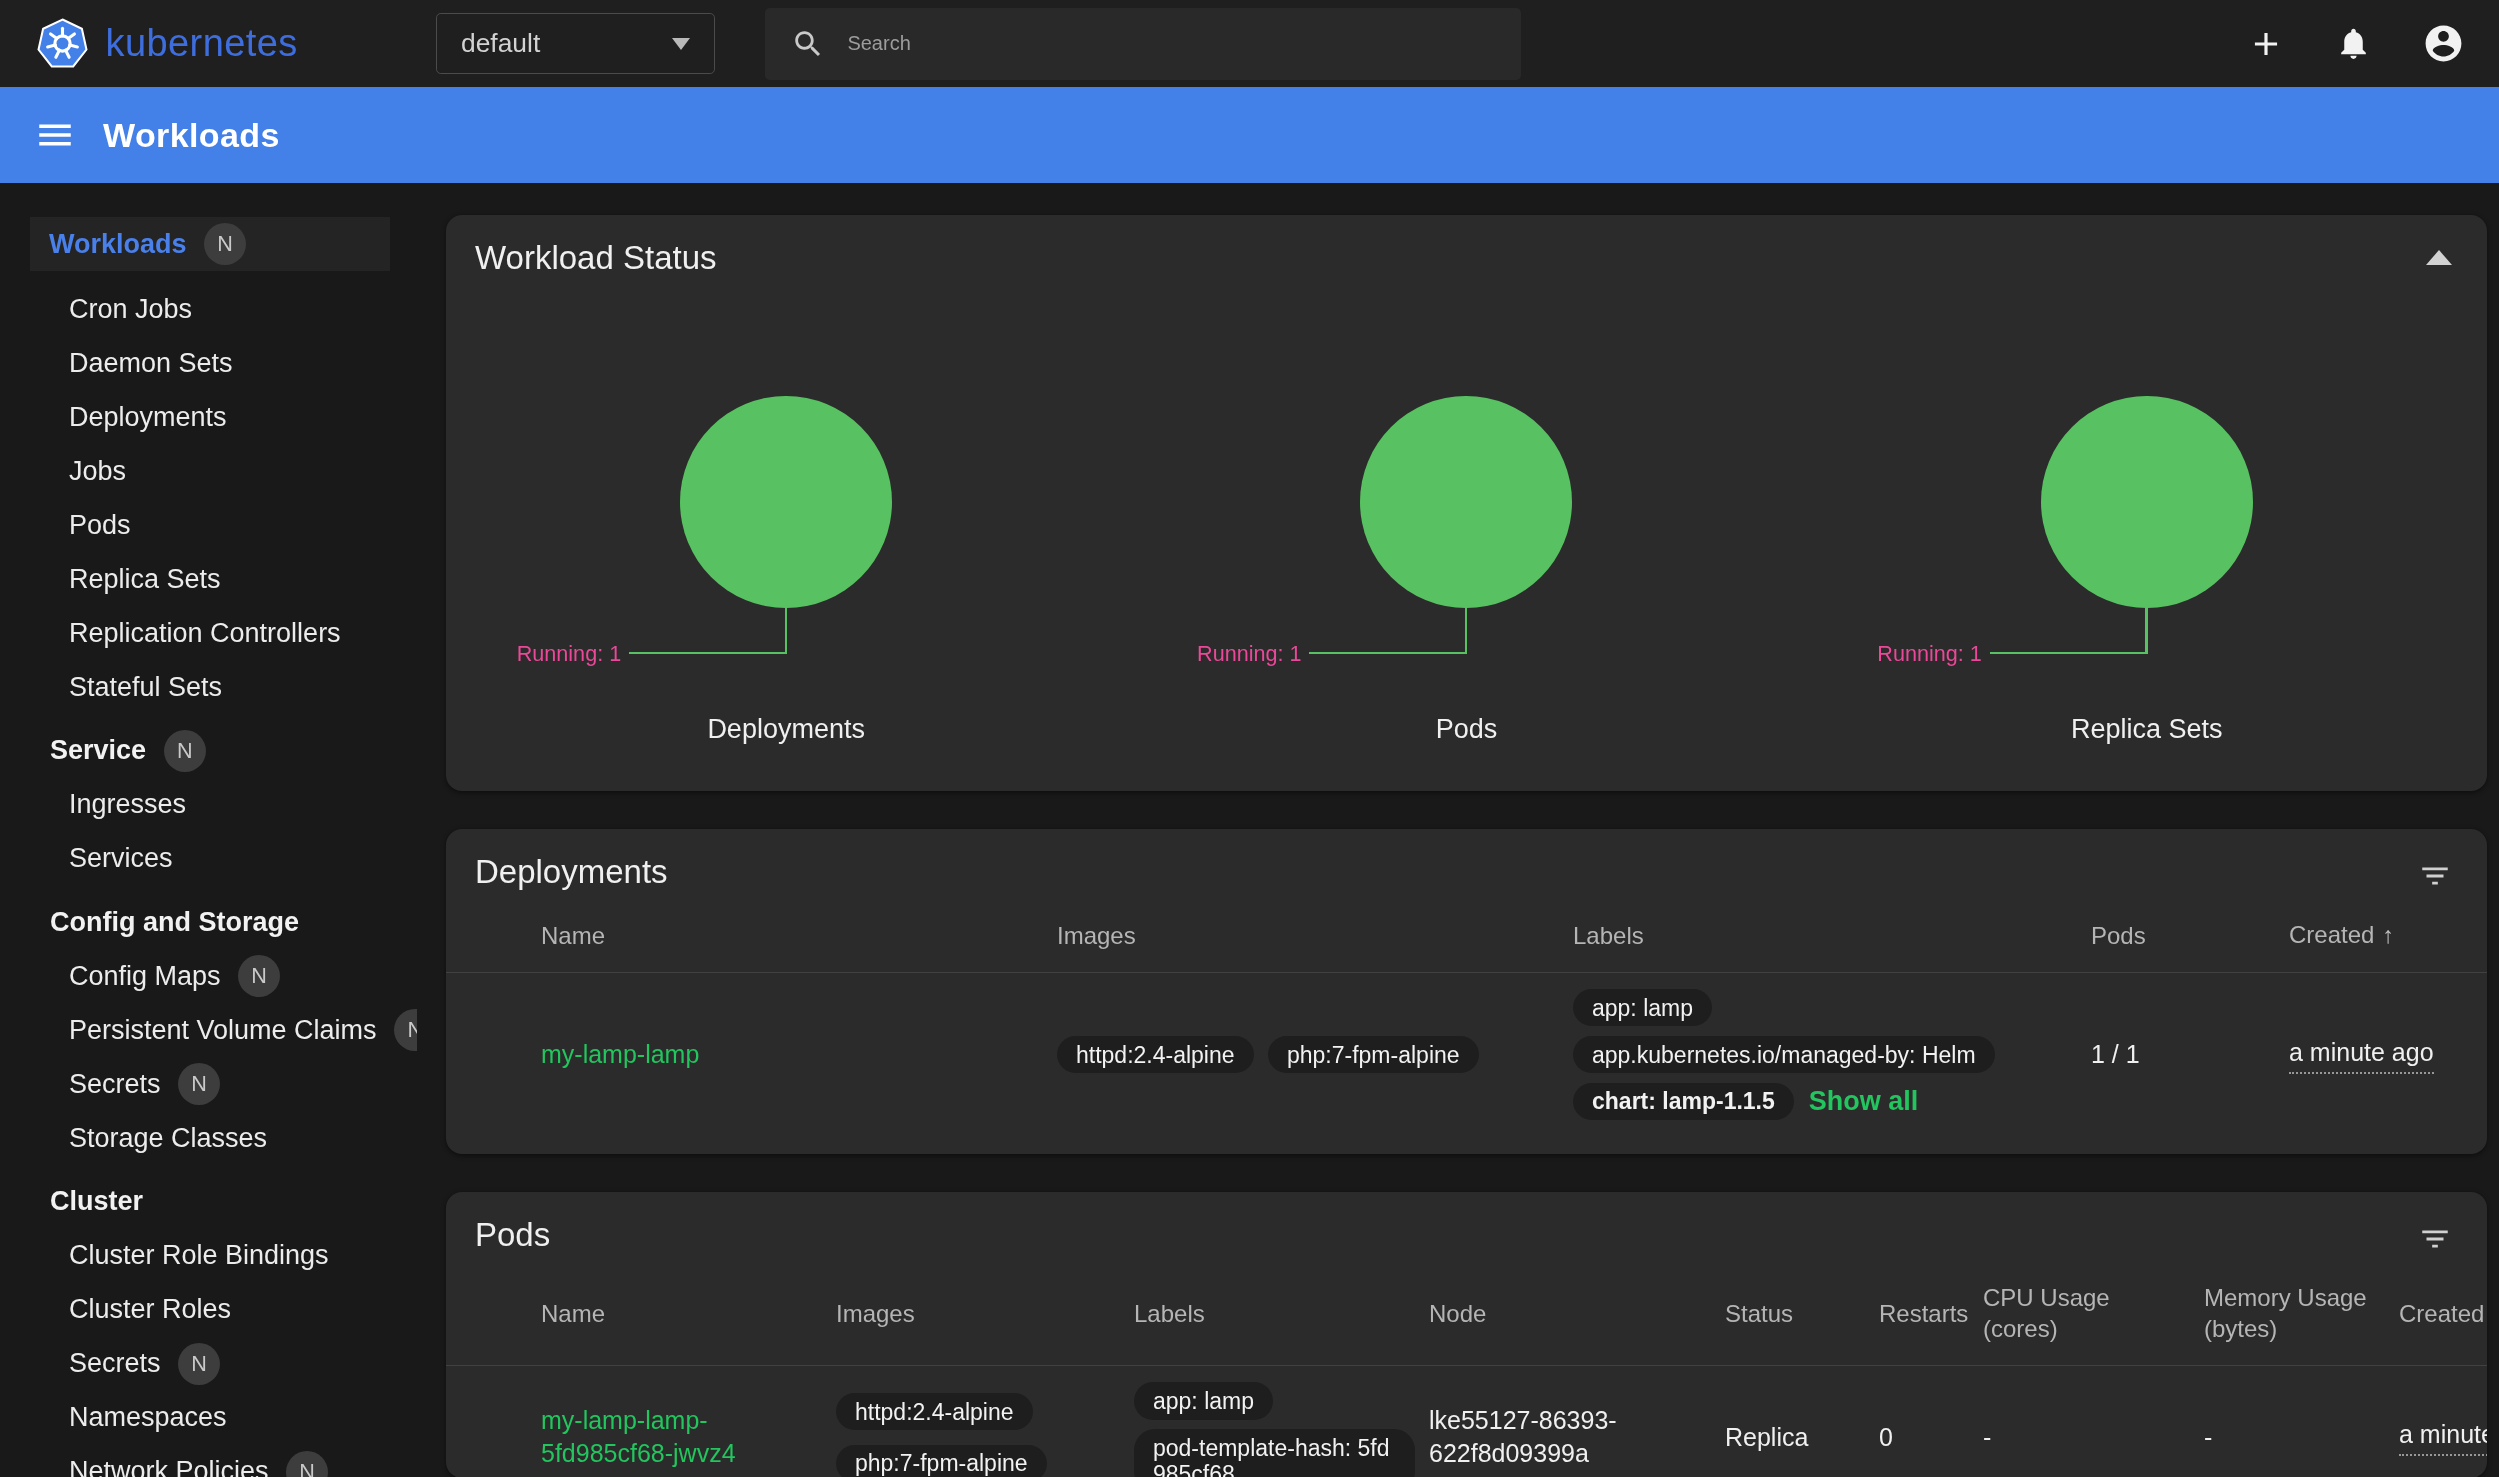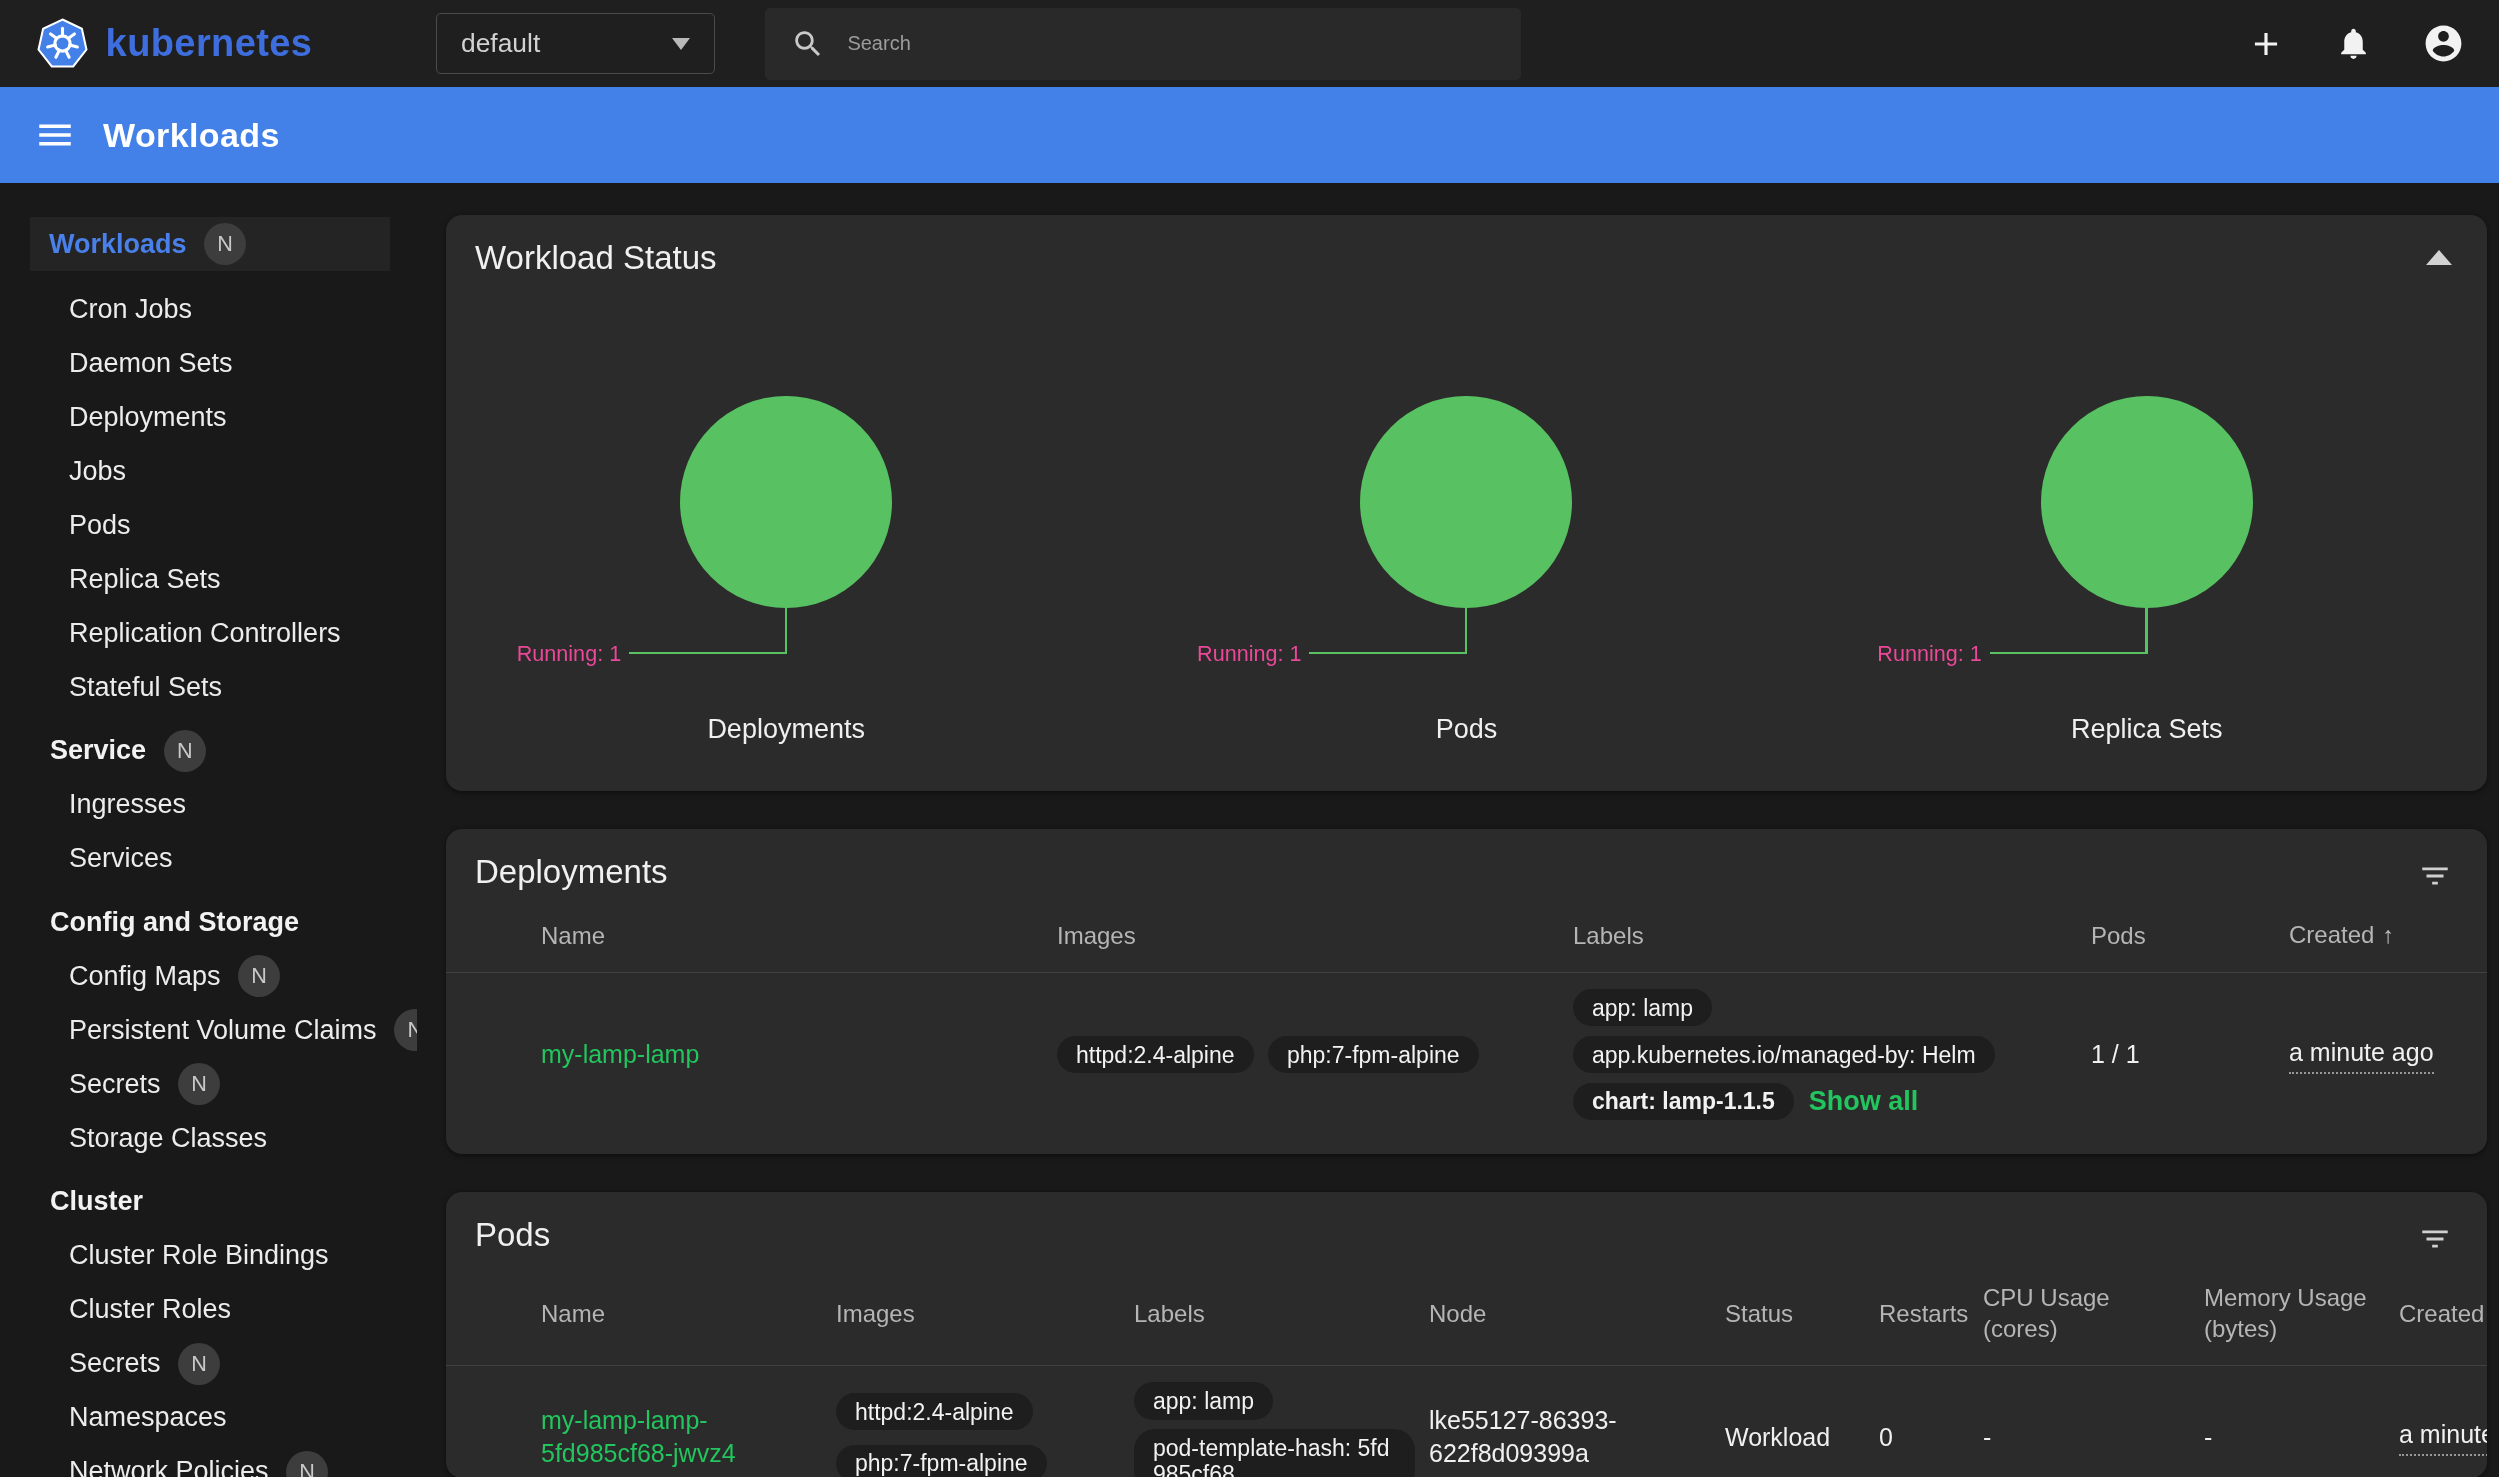--- a/index.html
+++ b/index.html
@@ -3,21 +3,21 @@
 <meta charset="utf-8">
 <style>
   * { box-sizing: border-box; margin: 0; padding: 0; }
   html, body { width: 2500px; height: 1477px; overflow: hidden; background: #191919;
     font-family: "Liberation Sans", sans-serif; color: #ececec; }
 
   
   .topbar { height: 87px; background: #1f1f1f; display: flex; align-items: center;
     padding: 0 35px 0 37px; }
   .brand { display: flex; align-items: center; gap: 17.6px; width: 370px; cursor: pointer; }
-  .brand-text { font-size: 38px; font-weight: 700; color: #3e6edd; letter-spacing: 0.4px; }
+  .brand-text { font-size: 38px; font-weight: 400; color: #3e6edd; letter-spacing: 0.4px; }
   .ns-select { margin-left: 29px; width: 279px; height: 61px; border: 1.6px solid #4b4b4b;
     border-radius: 4.8px; display: flex; align-items: center; padding: 0 24px;
     color: #d2d2d2; font-size: 26.4px; cursor: pointer; }
   .caret-down { margin-left: auto; width: 0; height: 0; border-left: 9.6px solid transparent;
     border-right: 9.6px solid transparent; border-top: 12px solid #b9b9b9; }
   .searchbox { margin-left: 50px; width: 756px; height: 72px; background: #292929;
     border-radius: 4.8px; display: flex; align-items: center; padding: 0 26px; gap: 22.4px; }
   .searchbox input { flex: 1; background: transparent; border: none; outline: none;
     color: #ffffff; font-size: 20px; font-family: "Liberation Sans", sans-serif; }
   .searchbox input::placeholder { color: #9c9c9c; }
@@ -342,21 +342,21 @@
         <div class="cell"><a class="link">my-lamp-lamp-5fd985cf68-jwvz4</a></div>
         <div class="cell chips-col" style="gap:14.4px;">
           <span class="chip">httpd:2.4-alpine</span>
           <span class="chip">php:7-fpm-alpine</span>
         </div>
         <div class="cell chips-col">
           <span class="chip">app: lamp</span>
           <span class="chip break">pod-template-hash: 5fd985cf68</span>
         </div>
         <div class="cell">lke55127-86393-622f8d09399a</div>
-        <div class="cell">Workload</div>
+        <div class="cell">Replica</div>
         <div class="cell">0</div>
         <div class="cell">-</div>
         <div class="cell">-</div>
         <div class="cell clip"><span class="ago">a minute ago</span></div>
       </div>
     </section>
 
   </main>
 </div>
 

